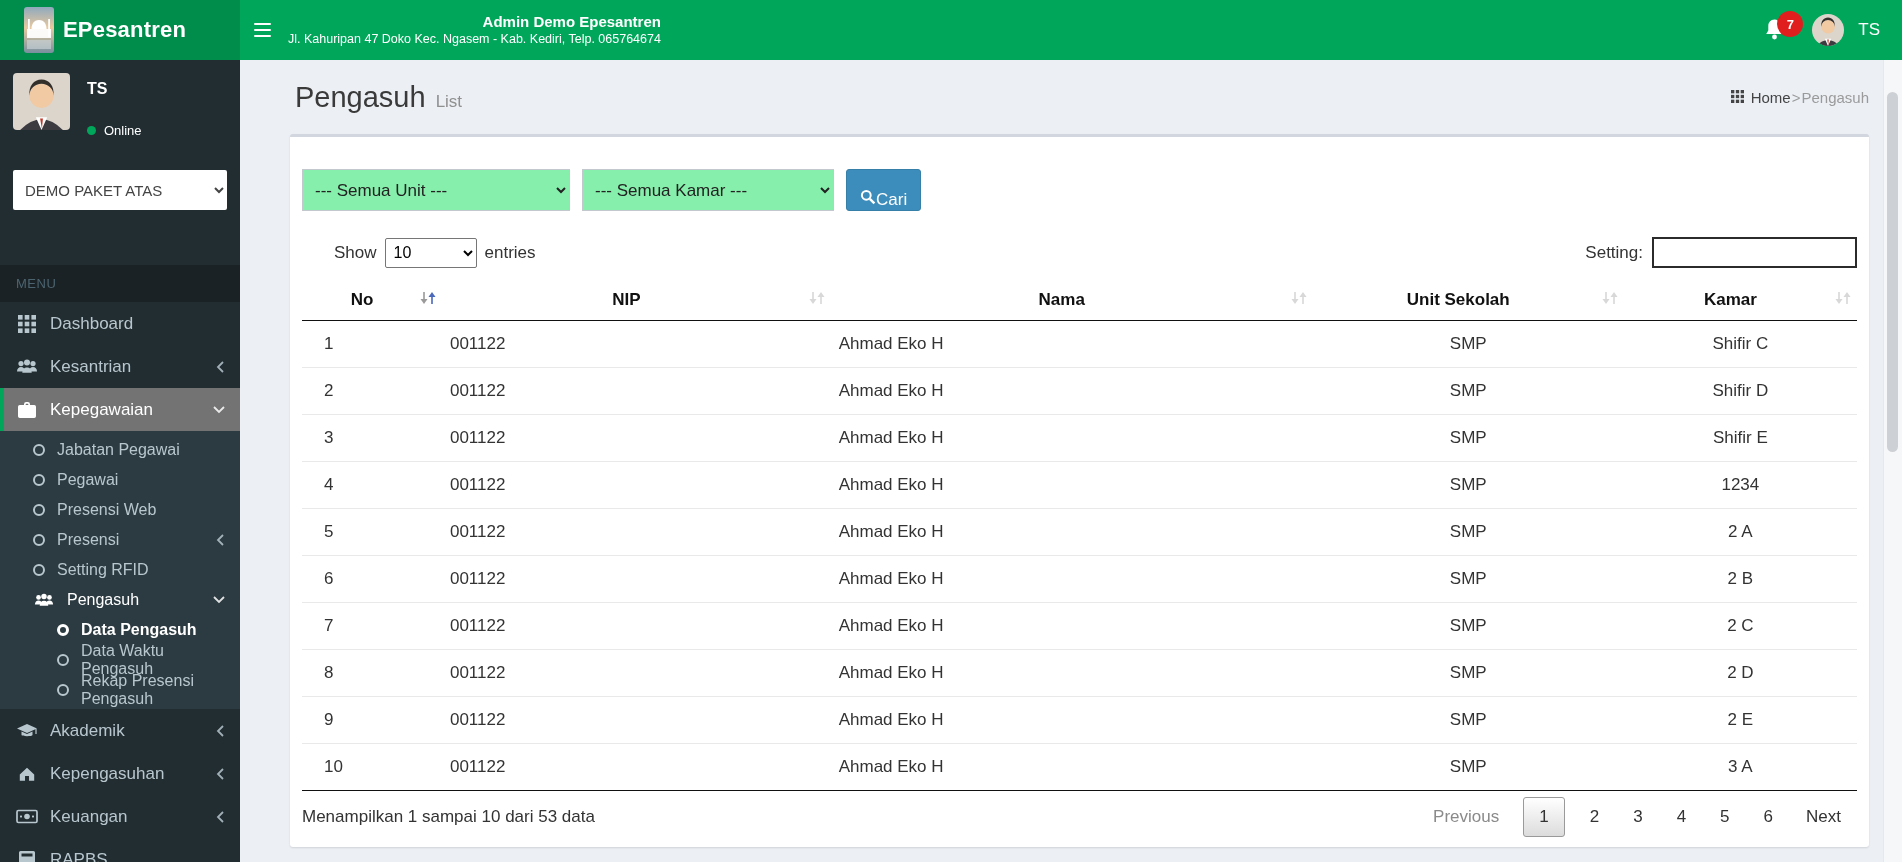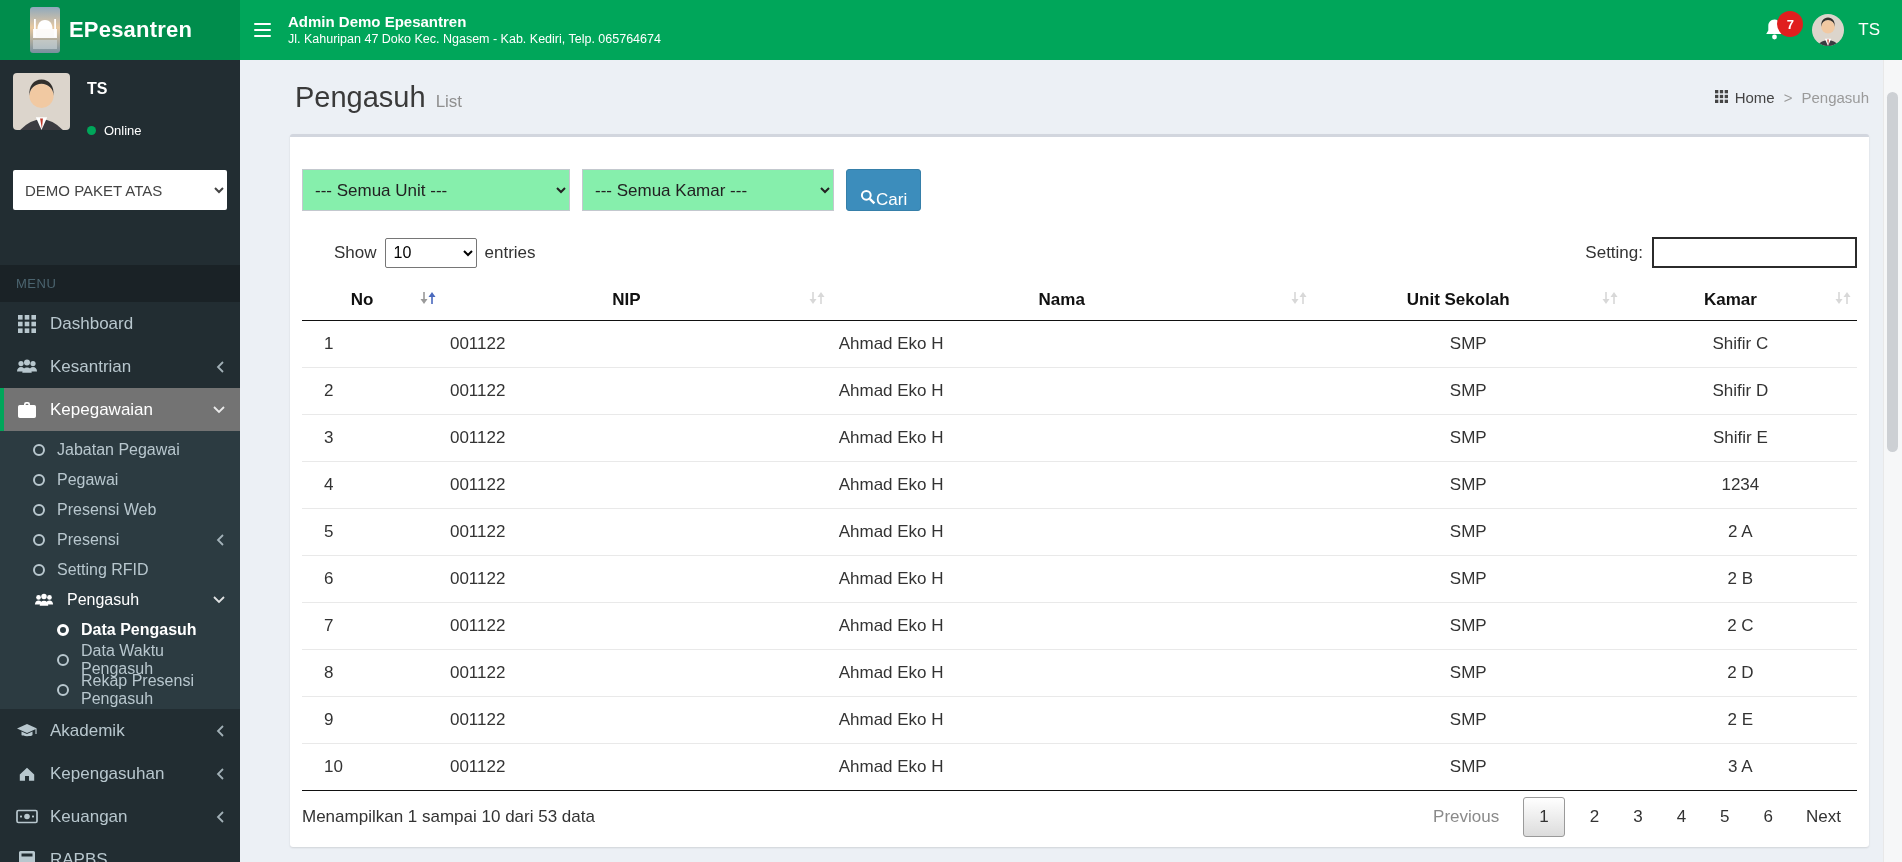--- a/index.html
+++ b/index.html
@@ -1,27 +1,27 @@
 <!DOCTYPE html>
 <html><head>
 <meta charset="utf-8">
 <style>
   * { margin:0; padding:0; box-sizing:border-box; }
   html,body { width:1902px; height:862px; overflow:hidden; }
   body { font-family:"Liberation Sans", sans-serif; position:relative; background:#ecf0f5; }
 
   
   .navbar { position:absolute; top:0; left:0; width:100%; height:60px; display:flex; }
-  .logo { width:240px; height:60px; background:#008d4c; display:flex; align-items:center; padding-left:30px; gap:9px; flex:none; }
+  .logo { width:240px; height:60px; background:#008d4c; display:flex; align-items:center; padding-left:24px; gap:9px; flex:none; }
   .brand { color:#fff; font-size:22px; font-weight:700; letter-spacing:.2px; }
   .nav-main { flex:1; background:#00a65a; display:flex; align-items:center; padding:0 22px 0 12px; }
   .hamburger { width:24px; display:flex; flex-direction:column; gap:3.5px; cursor:pointer; padding:4px 2px; }
   .hamburger span { display:block; width:17px; height:2.5px; background:#fff; border-radius:1px; }
   .nav-text { margin-left:12px; color:#fff; }
-  .nav-title { font-size:15px; font-weight:700; line-height:19px; }
+  .nav-title { font-size:15px; font-weight:700; line-height:19px;text-align:right; }
   .nav-sub { font-size:12.5px; line-height:17px; }
   .nav-right { margin-left:auto; display:flex; align-items:center; gap:26px; }
   .bell-wrap { position:relative; width:22px; height:24px; cursor:pointer; }
   .badge { position:absolute; top:-7px; right:-17px; width:26px; height:26px; background:#e01e1e; border-radius:50%; color:#fff; font-size:13px; font-weight:700; display:flex; align-items:center; justify-content:center; }
   .nav-avatar { width:32px; height:32px; border-radius:50%; overflow:hidden; flex:none; cursor:pointer; }
   .nav-user { color:#fff; font-size:17px; margin-left:-12px; }
 
   
   .sidebar { position:absolute; top:60px; left:0; width:240px; bottom:0; background:#222d32; overflow:hidden; }
   .user-panel { padding:13px 10px 0 13px; display:flex; gap:17px; }
@@ -42,21 +42,21 @@
   .ss-item { padding-left:57px; }
   .ss-item.active { color:#fff; font-weight:700; }
   .circle-o { width:12px; height:12px; border:2px solid currentColor; border-radius:50%; flex:none; }
   .ss-item.active .circle-o { border-width:3px; }
 
   
   .content { position:absolute; top:60px; left:240px; right:0; bottom:0; background:#ecf0f5; padding:0 33px 0 50px; }
   .content-header { height:74px; display:flex; align-items:center; justify-content:space-between; padding-left:5px; }
   .page-title { font-size:29px; font-weight:400; color:#3a3a3a; }
   .page-sub { font-size:17px; color:#8f8f8f; margin-left:10px; }
-  .breadcrumb { display:flex; align-items:center; gap:9px; font-size:15px; }
+  .breadcrumb { display:flex; align-items:center; gap:1px; font-size:15px; }
   .bc-home { display:flex; align-items:center; gap:7px; color:#444; cursor:pointer; }
   .bc-sep { color:#9a9a9a; }
   .bc-current { color:#9a9a9a; }
 
   .card { background:#fff; border-top:3px solid #d2d6de; border-radius:3px; box-shadow:0 1px 2px rgba(0,0,0,.12); padding:32px 12px 10px; }
 
   .filter-row { display:flex; align-items:center; gap:12px; }
   .filter-select { height:42px; font-family:inherit; font-size:17px; color:#222; border:1px solid #c3c8ce; background:#86efac; padding:0 8px; }
   .sel-unit { width:268px; }
   .sel-kamar { width:252px; }

